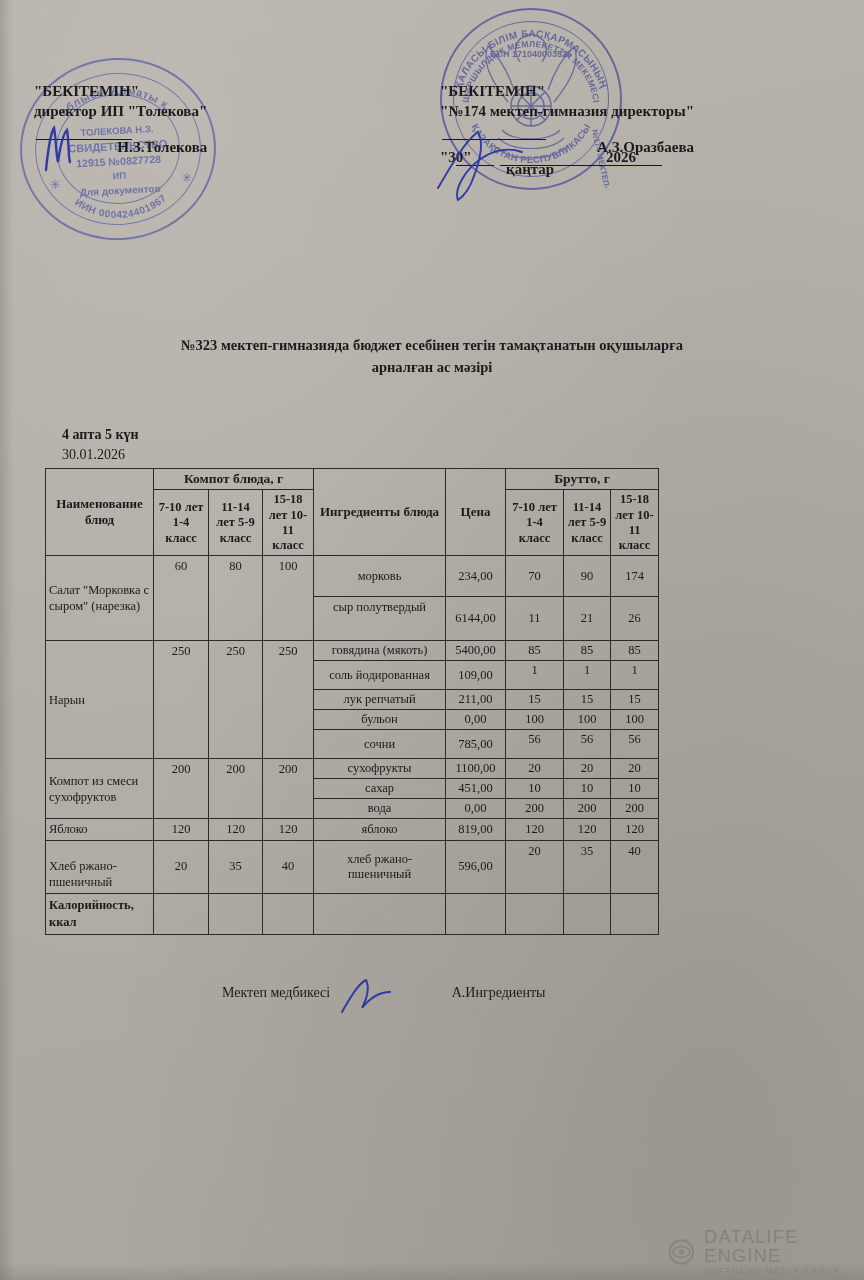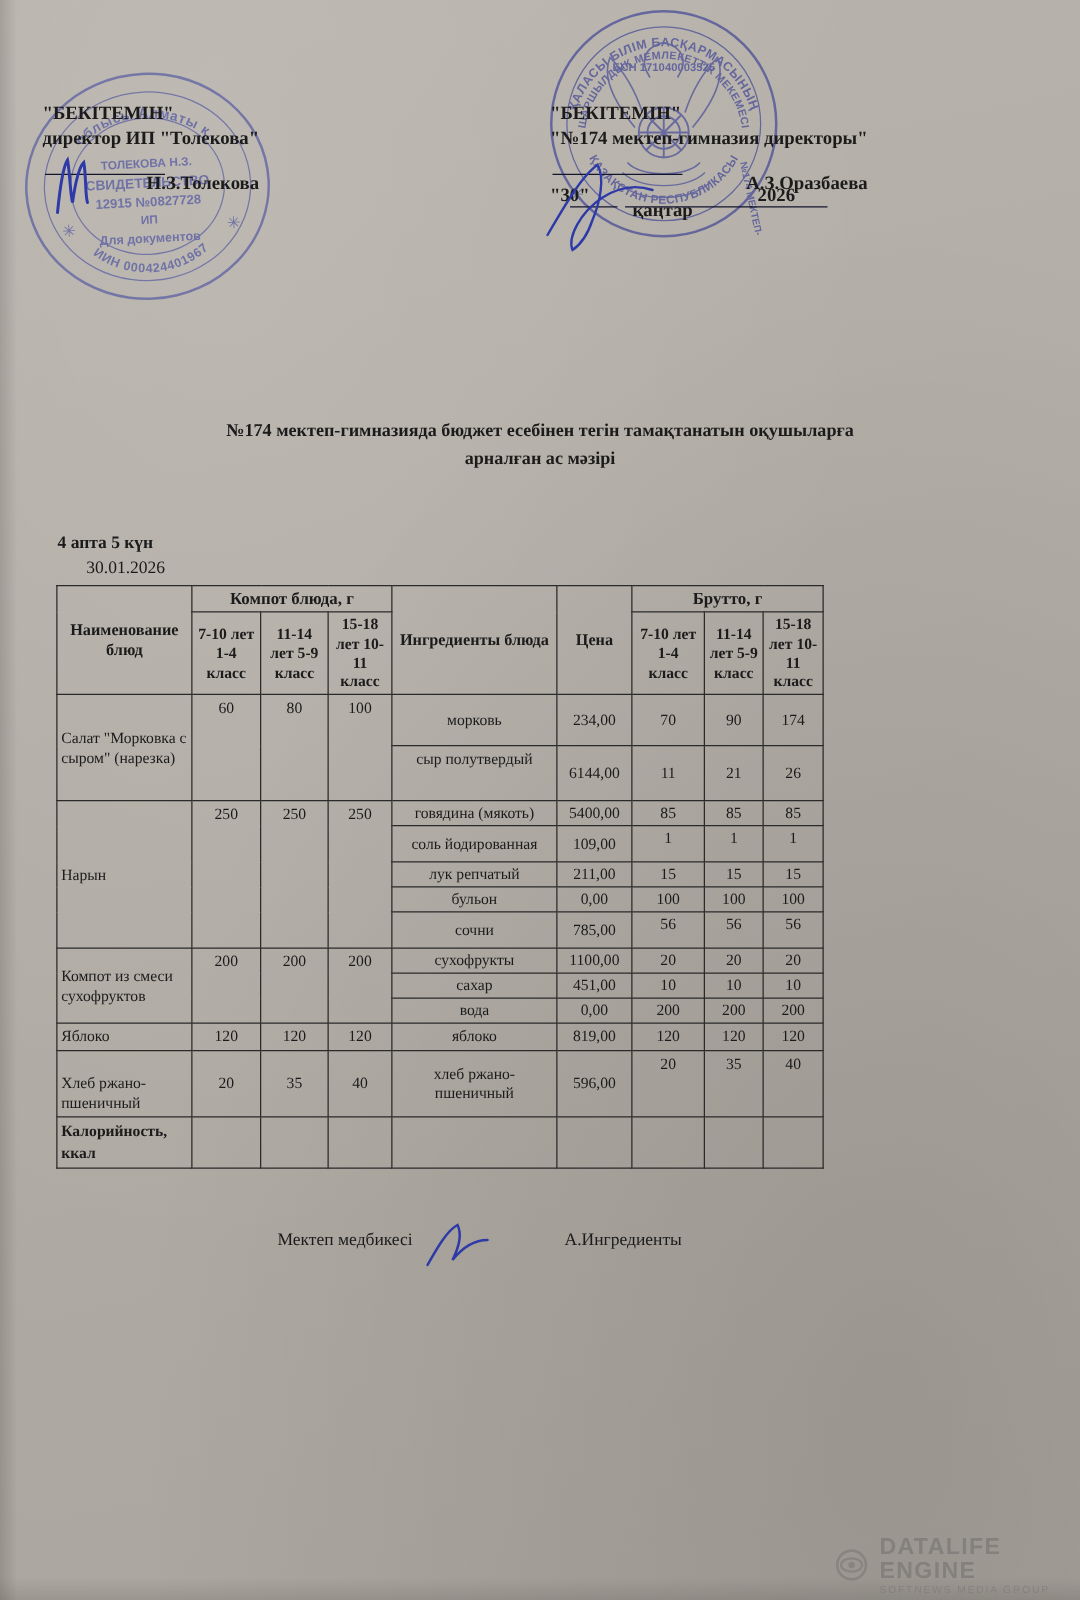--- a/index.html
+++ b/index.html
@@ -79,24 +79,24 @@
 
   
   #doc-title{
     position:absolute;left:0;top:334px;width:864px;text-align:center;
     font-weight:bold;font-size:14.5px;line-height:1.55;
   }
   #doc-title span{display:block;}
 
   
   #week-block{
-    position:absolute;left:46px;top:425px;font-weight:bold;font-size:14px;line-height:1.42;
+    position:absolute;left:62px;top:425px;font-weight:bold;font-size:14px;line-height:1.42;
   }
   #week-block span{display:block;}
-  #week-block .date{font-weight:normal;margin-left:23px;}
+  #week-block .date{font-weight:normal;}
 
   
   #menu-table{
     position:absolute;left:45px;top:468px;width:613px;
     border-collapse:collapse;table-layout:fixed;
     font-size:12.5px;
   }
   #menu-table th,#menu-table td{
     border:1.15px solid #2a2a2a;
     padding:2px 3px;
@@ -120,21 +120,21 @@
   }
   #footer-sig .role{display:inline-block;}
   #footer-sig .who{display:inline-block;margin-left:118px;}
 
   
   #watermark{
     position:absolute;left:668px;top:1228px;display:flex;align-items:center;gap:9px;
     opacity:.42;color:#6d6d6d;pointer-events:none;
   }
   #watermark .wm-text{font-family:"Liberation Sans", sans-serif;line-height:1;}
-  #watermark .wm-main{display:block;font-size:18.5px;font-weight:bold;letter-spacing:1.1px;color:#636363;}
+  #watermark .wm-main{display:block;font-size:18.5px;font-weight:normal;letter-spacing:1.1px;color:#636363;}
   #watermark .wm-sub{display:block;font-size:8.2px;letter-spacing:1.5px;margin-top:3px;color:#6f6f6f;}
 </style>
 </head>
 <body>
 
 <div class="paper-grain"></div>
 <div class="edge-shadow"></div>
 <div class="edge-shadow-b"></div>
 
 <div class="stamp" id="stamp-left">
@@ -227,21 +227,21 @@
       <span class="u2"></span>
       <span class="u3"></span>
   </span>
 </div>
 
 <svg class="sig-ink" style="left:430px;top:118px;width:110px;height:90px;" viewBox="0 0 110 90">
   <path d="M 8,70 C 22,46 36,22 48,14 C 54,24 50,44 44,58 C 40,70 34,78 28,82 C 24,72 34,52 52,40 C 66,31 80,30 92,34" stroke="#2e3aa8" stroke-width="1.9" fill="none" stroke-linecap="round"></path>
 </svg>
 
 <div id="doc-title">
-  <span>№174 мектеп-гимназияда бюджет есебінен тегін тамақтанатын оқушыларға</span>
+  <span>№323 мектеп-гимназияда бюджет есебінен тегін тамақтанатын оқушыларға</span>
   <span>арналған ас мәзірі</span>
 </div>
 
 <div id="week-block">
   <span>4 апта 5 күн</span>
   <span class="date">30.01.2026</span>
 </div>
 
 <table id="menu-table">
   <colgroup>

